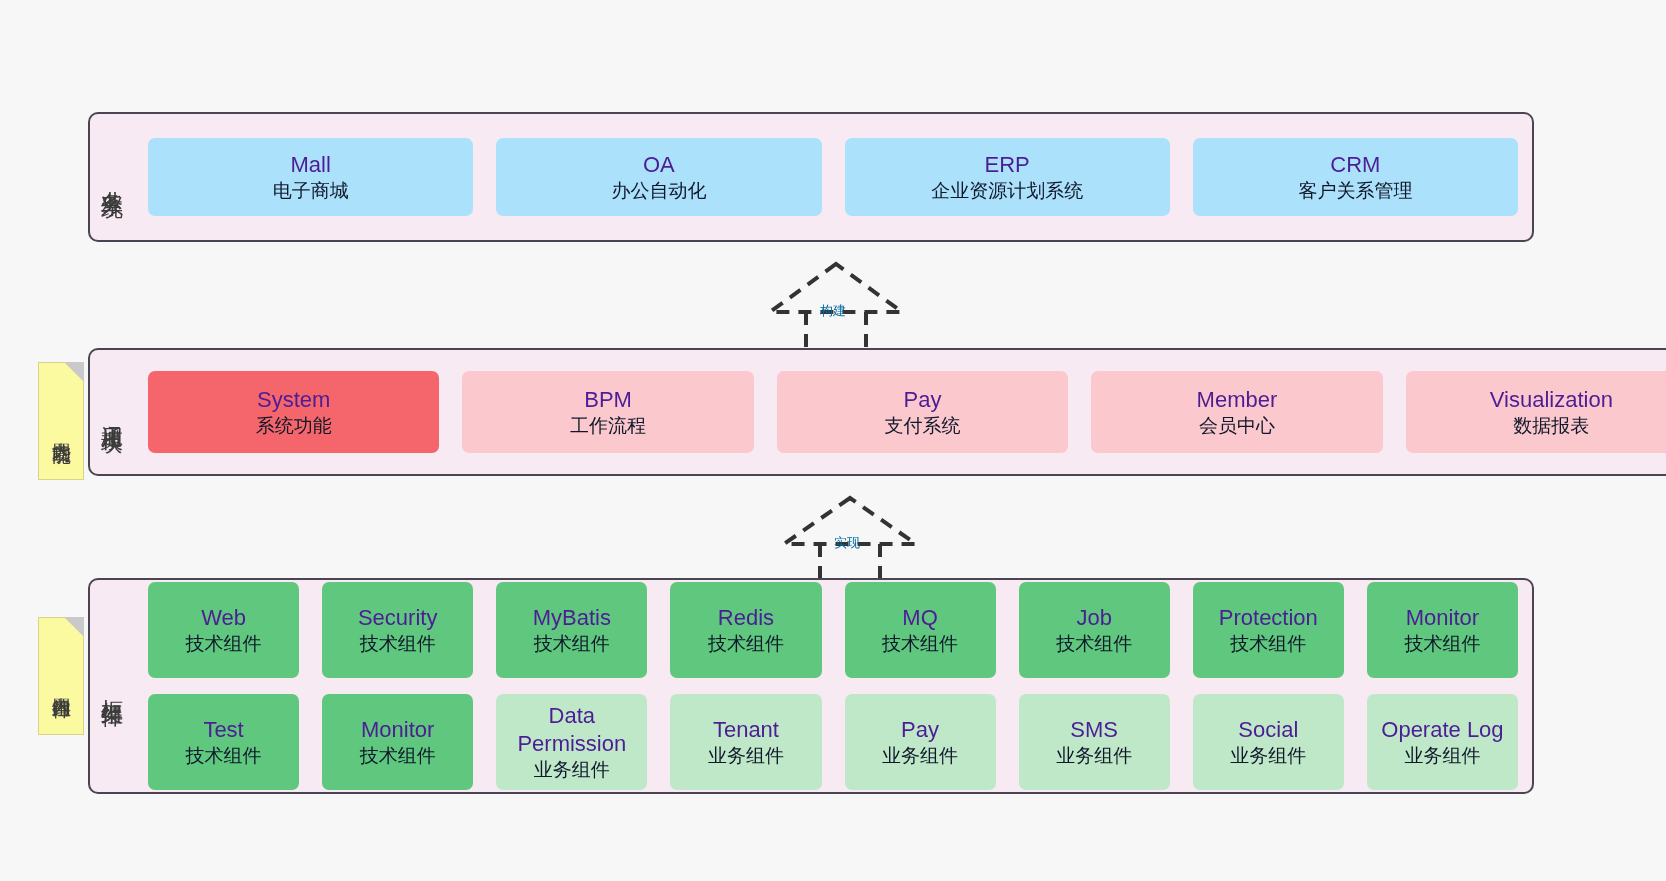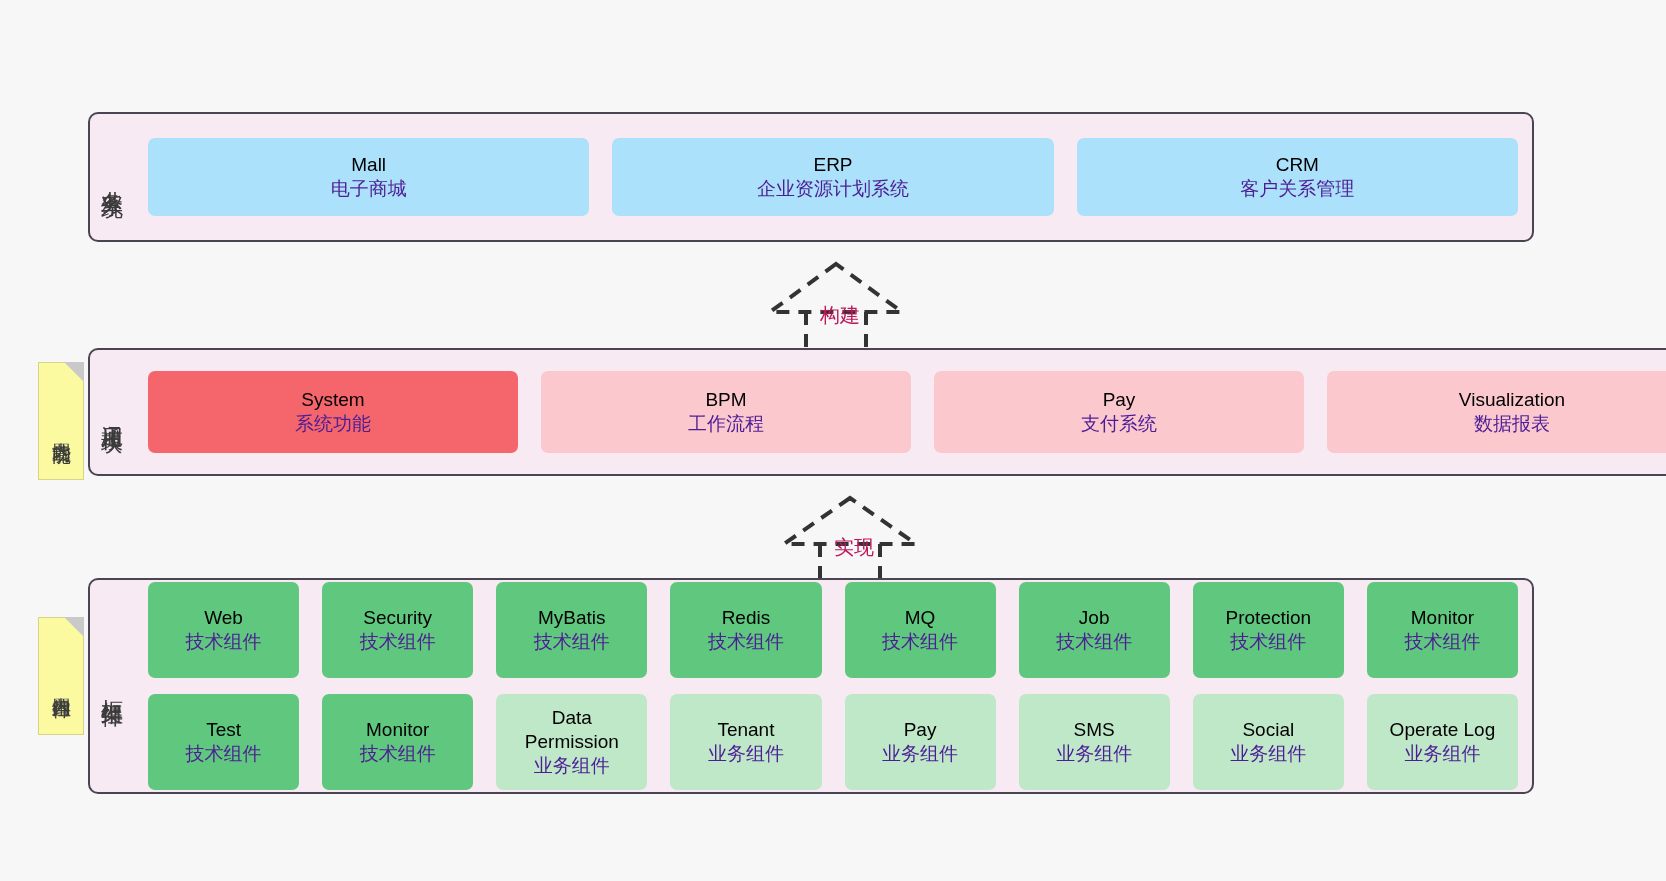--- a/index.html
+++ b/index.html
@@ -73,26 +73,26 @@
     display: flex;
     flex-direction: column;
     align-items: center;
     justify-content: center;
     text-align: center;
     line-height: 1.28;
     box-sizing: border-box;
     padding: 4px 6px;
   }
   .card .en {
-    font-size: 19px;
-    color: #000000;
+    font-size: 22px;
+    color: #4c1d95;
   }
   .card .cn {
     font-size: 19px;
-    color: #4c1d95;
+    color: #0f172a;
   }
 
   .row-biz .card   { height: 78px; }
   .row-mod .card   { height: 82px; }
   .row-fw  .card   { height: 96px; }
 
   .c-blue       { background: #ace1fb; }
   .c-red        { background: #f4666c; }
   .c-pink       { background: #fbc8ce; }
   .c-green      { background: #5fc87e; }
@@ -140,42 +140,46 @@
     z-index: -1;
   }
 
   
   .connector {
     position: absolute;
     pointer-events: none;
   }
   .connector .conn-label {
     position: absolute;
-    font-size: 20px;
-    color: #be185d;
+    font-size: 13px;
+    color: #0369a1;
     background: transparent;
     white-space: nowrap;
     user-select: none;
   }
 </style>
 </head>
 <body>
 
 <div id="stage">
 
   <div class="layer" style="left:88px; top:112px; width:1446px; height:130px;">
     <div class="layer-title">业务系统</div>
     <div class="layer-body">
       <div class="row row-biz">
 
         <div class="card c-blue">
           <span class="en">Mall</span>
           <span class="cn">电子商城</span>
         </div>
 
+        <div class="card c-blue">
+          <span class="en">OA</span>
+          <span class="cn">办公自动化</span>
+        </div>
 
         <div class="card c-blue">
           <span class="en">ERP</span>
           <span class="cn">企业资源计划系统</span>
         </div>
 
         <div class="card c-blue">
           <span class="en">CRM</span>
           <span class="cn">客户关系管理</span>
         </div>
@@ -212,20 +216,24 @@
         <div class="card c-pink">
           <span class="en">BPM</span>
           <span class="cn">工作流程</span>
         </div>
 
         <div class="card c-pink">
           <span class="en">Pay</span>
           <span class="cn">支付系统</span>
         </div>
 
+        <div class="card c-pink">
+          <span class="en">Member</span>
+          <span class="cn">会员中心</span>
+        </div>
 
         <div class="card c-pink">
           <span class="en">Visualization</span>
           <span class="cn">数据报表</span>
         </div>
 
       </div>
     </div>
   </div>
 

